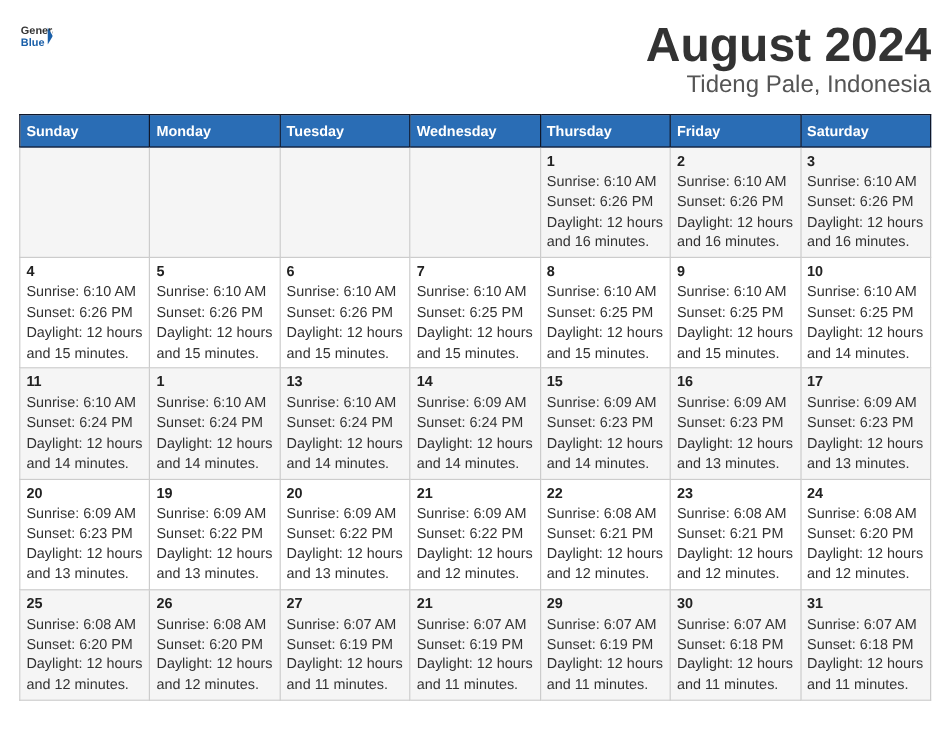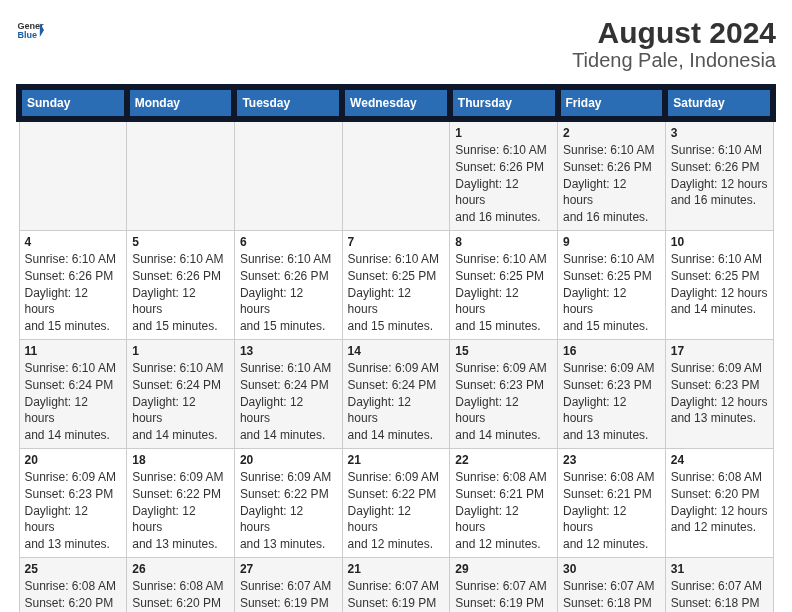--- a/index.html
+++ b/index.html
@@ -22,21 +22,21 @@
       gap: 4px;
     }
     .logo-icon {
       width: 28px;
       height: 28px;
     }
     .title-block {
       text-align: right;
     }
     .title-block h1 {
-      font-size: 30px;
+      font-size: 40px;
       font-weight: bold;
       color: #333;
       line-height: 1.1;
     }
     .title-block h2 {
       font-size: 20px;
       font-weight: normal;
       color: #555;
     }
     table {
@@ -44,21 +44,21 @@
       border-collapse: collapse;
       font-size: 10.5px;
     }
     thead tr th {
       background-color: #2a6db5;
       color: #fff;
       text-align: left;
       padding: 6px 5px;
       font-size: 12px;
       font-weight: bold;
-      border: 6px solid #0f172a;
+      border: 1px solid #0f172a;
     }
     tbody tr td {
       border: 1px solid #ccc;
       vertical-align: top;
       padding: 4px 5px;
       color: #333;
       font-size: 10px;
       min-height: 75px;
       height: 80px;
       width: calc(100% / 7);
@@ -243,21 +243,21 @@
       </tr>
       <tr>
         <td>
           <span class="date-num">20</span>
           <div class="cell-info" style="white-space: pre-line;">Sunrise: 6:09 AM
 Sunset: 6:23 PM
 Daylight: 12 hours
 and 13 minutes.</div>
         </td>
         <td>
-          <span class="date-num">18</span>
+          <span class="date-num">19</span>
           <div class="cell-info" style="white-space: pre-line;">Sunrise: 6:09 AM
 Sunset: 6:22 PM
 Daylight: 12 hours
 and 13 minutes.</div>
         </td>
         <td>
           <span class="date-num">20</span>
           <div class="cell-info" style="white-space: pre-line;">Sunrise: 6:09 AM
 Sunset: 6:22 PM
 Daylight: 12 hours

